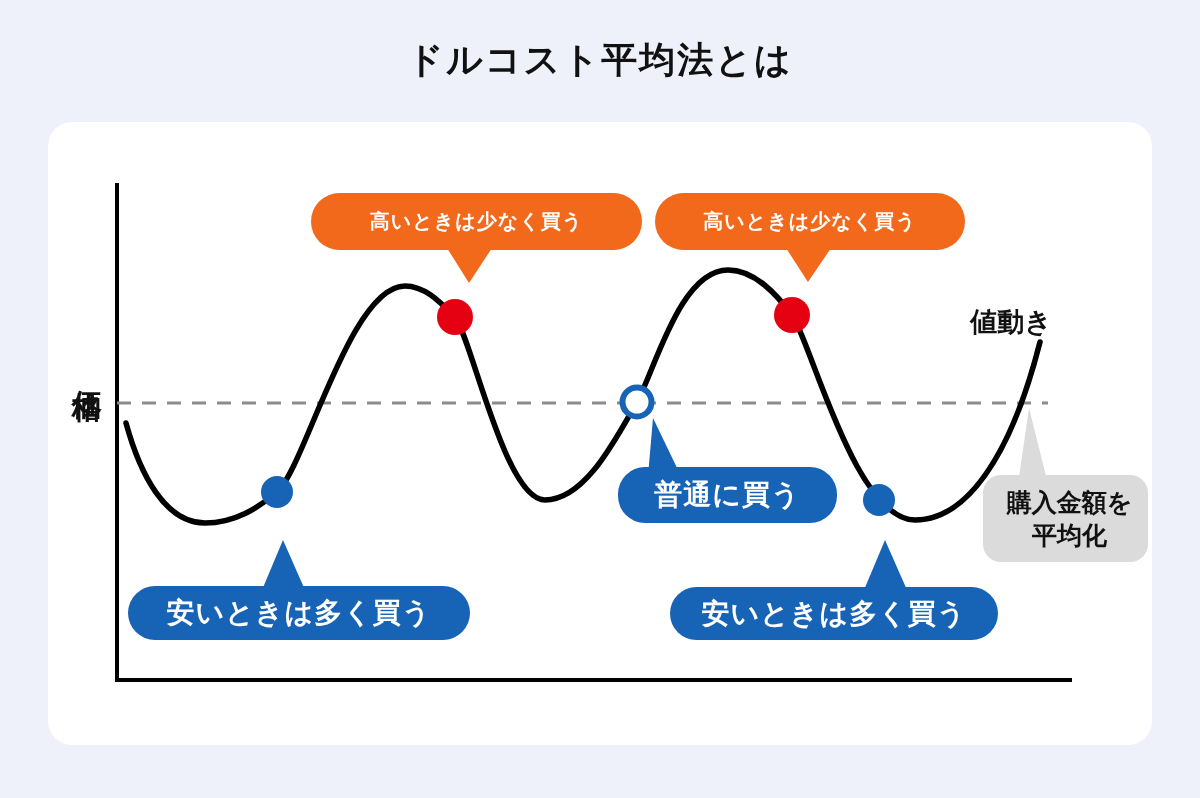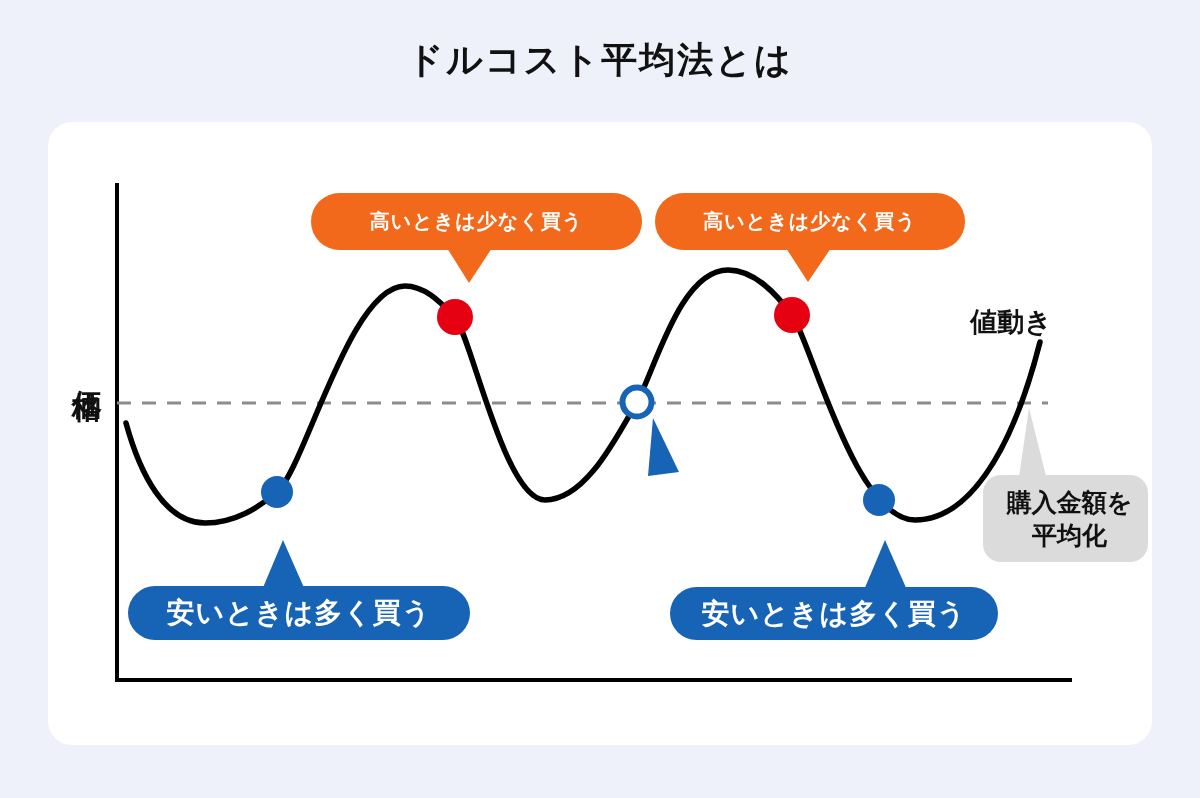--- a/index.html
+++ b/index.html
@@ -85,20 +85,21 @@
       <circle cx="407" cy="195" r="18" fill="#E50012"></circle>
       <circle cx="589" cy="280" r="14.5" fill="#FFFFFF" stroke-width="6" stroke="#1763B5"></circle>
       <circle cx="744" cy="193" r="18" fill="#E50012"></circle>
       <circle cx="831" cy="378" r="16" fill="#1763B5"></circle>
     </svg>
 
     <div class="bubble orange b-orange1">高いときは少なく買う</div>
     <div class="bubble orange b-orange2">高いときは少なく買う</div>
     <div class="bubble blue b-blue1">安いときは多く買う</div>
     <div class="bubble blue b-blue2">安いときは多く買う</div>
+    <div class="bubble blue b-blue3">普通に買う</div>
     <div class="bubble gray b-gray">
       <span>購入金額を</span>
       <span>平均化</span>
     </div>
 
     <div class="y-label">価格</div>
     <div class="curve-label">値動き</div>
   </div>
 </div>
 

